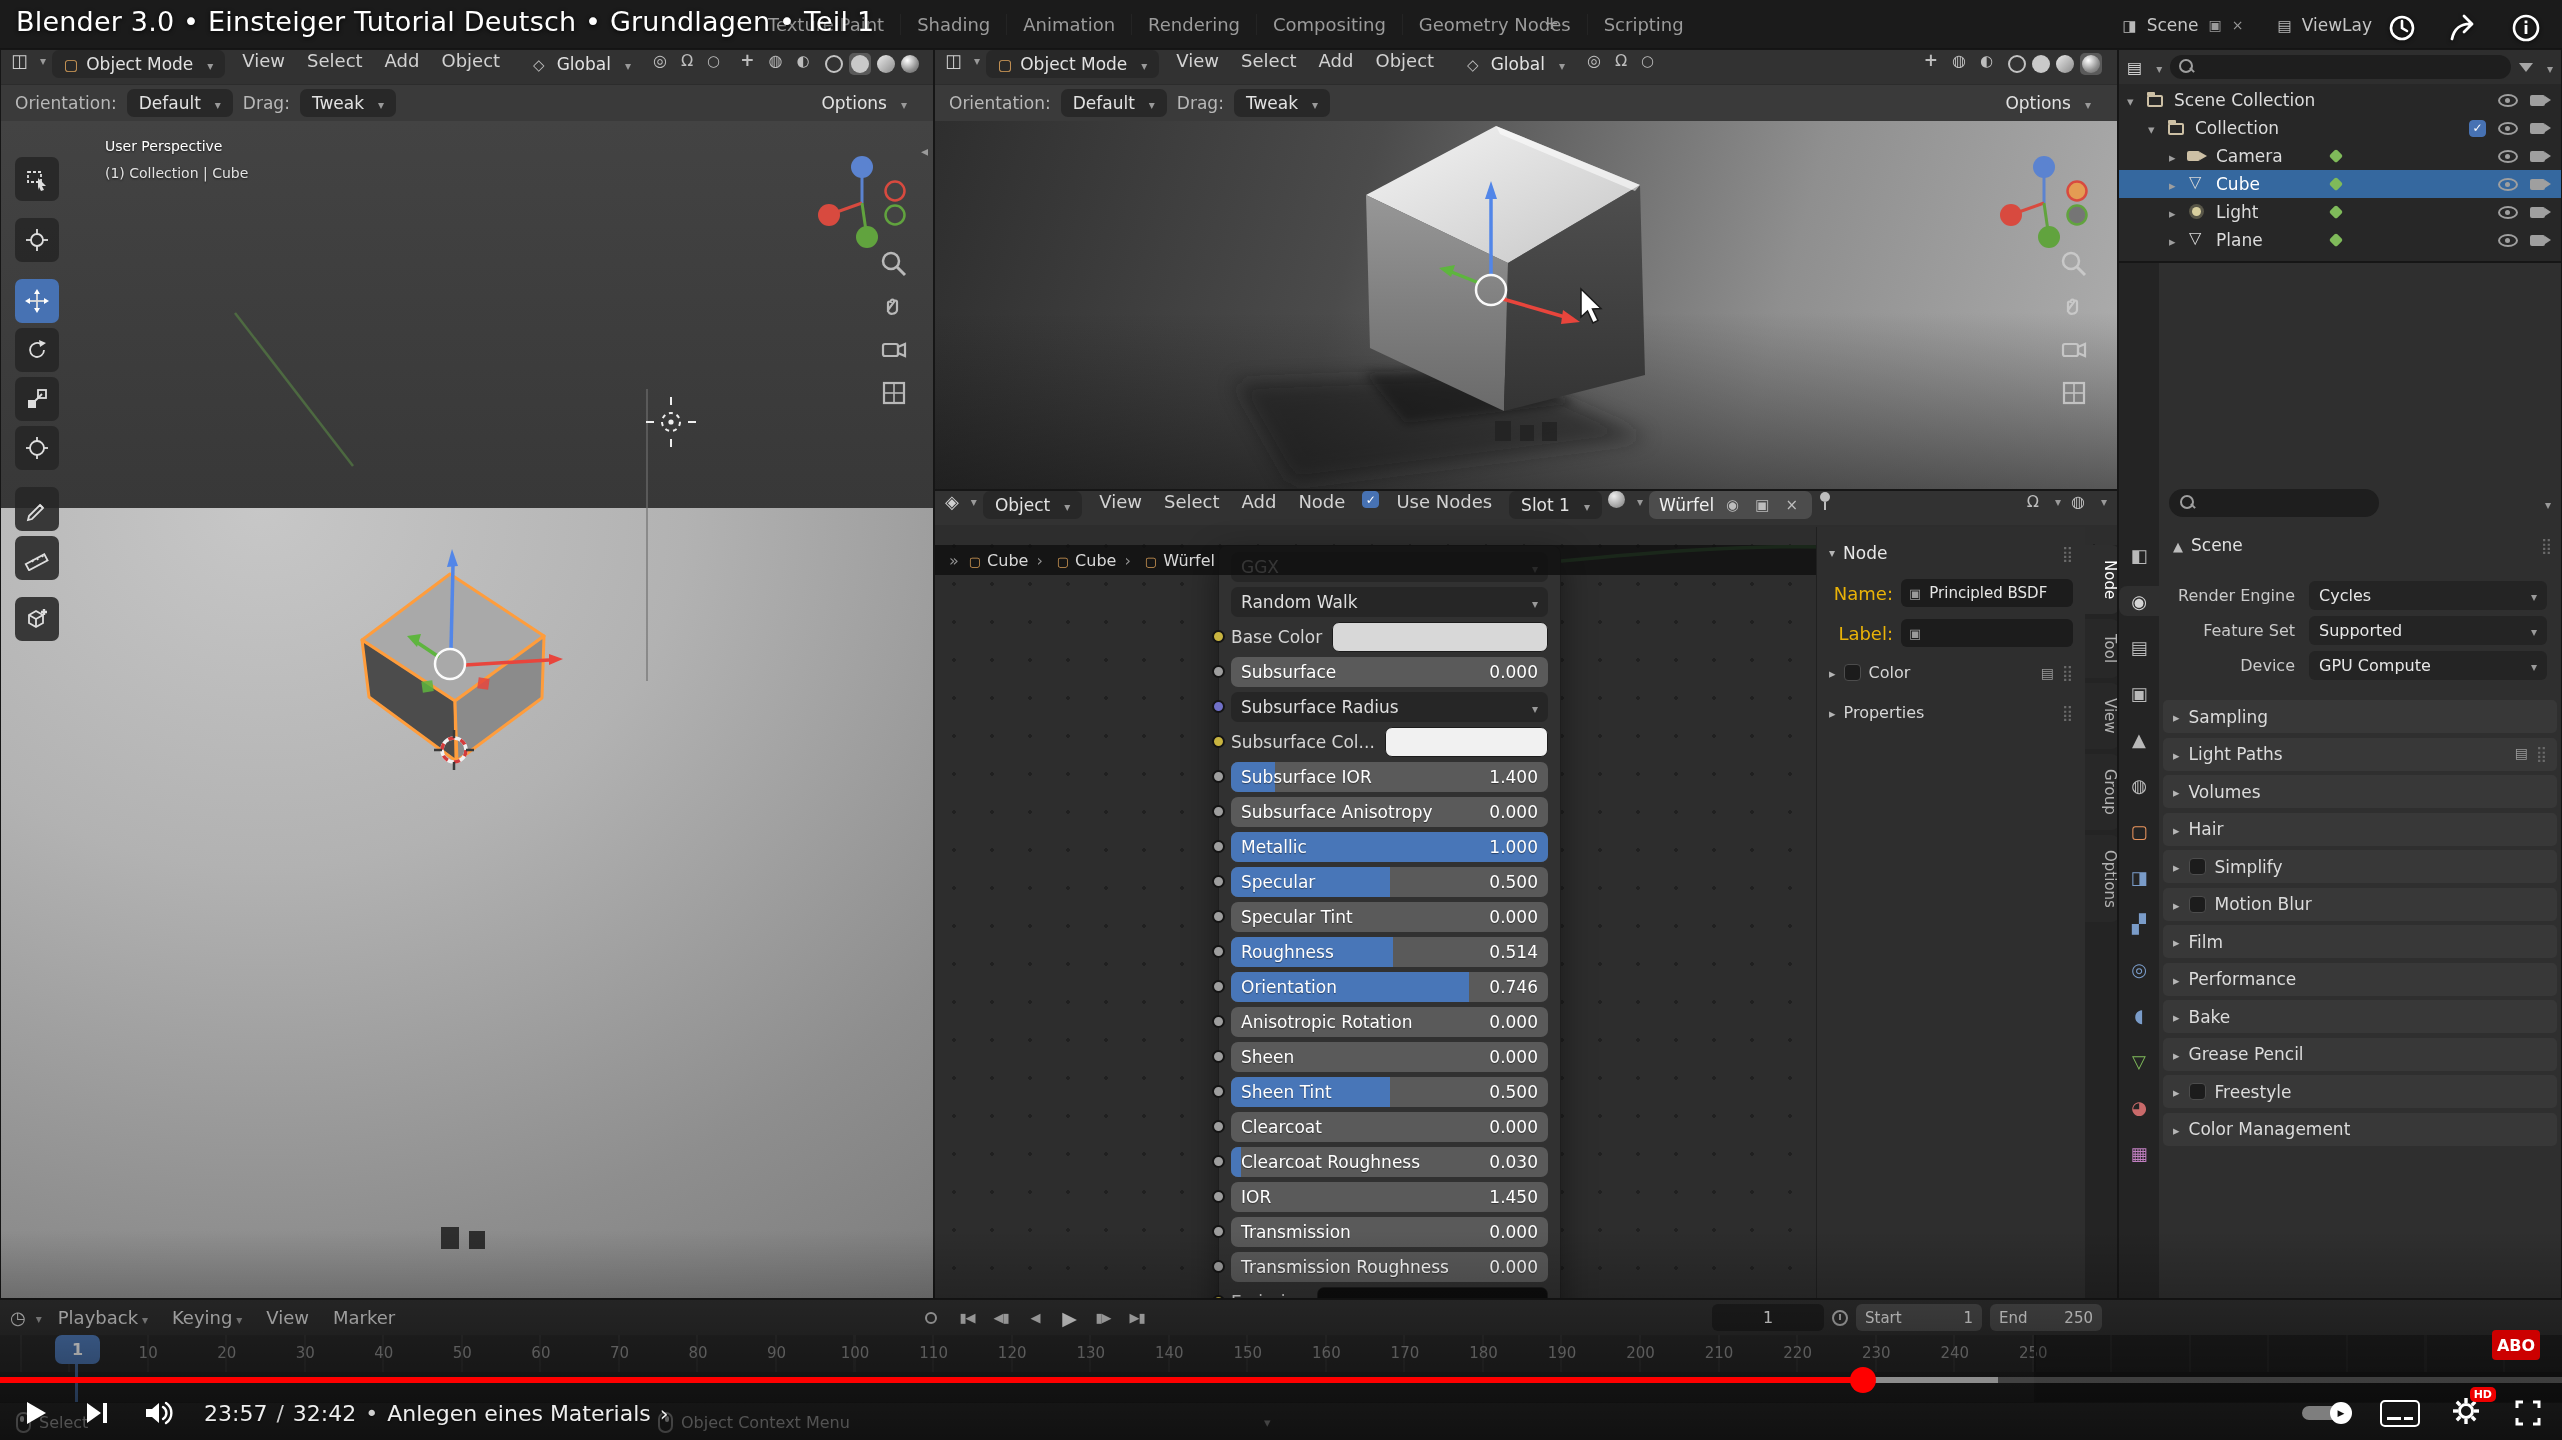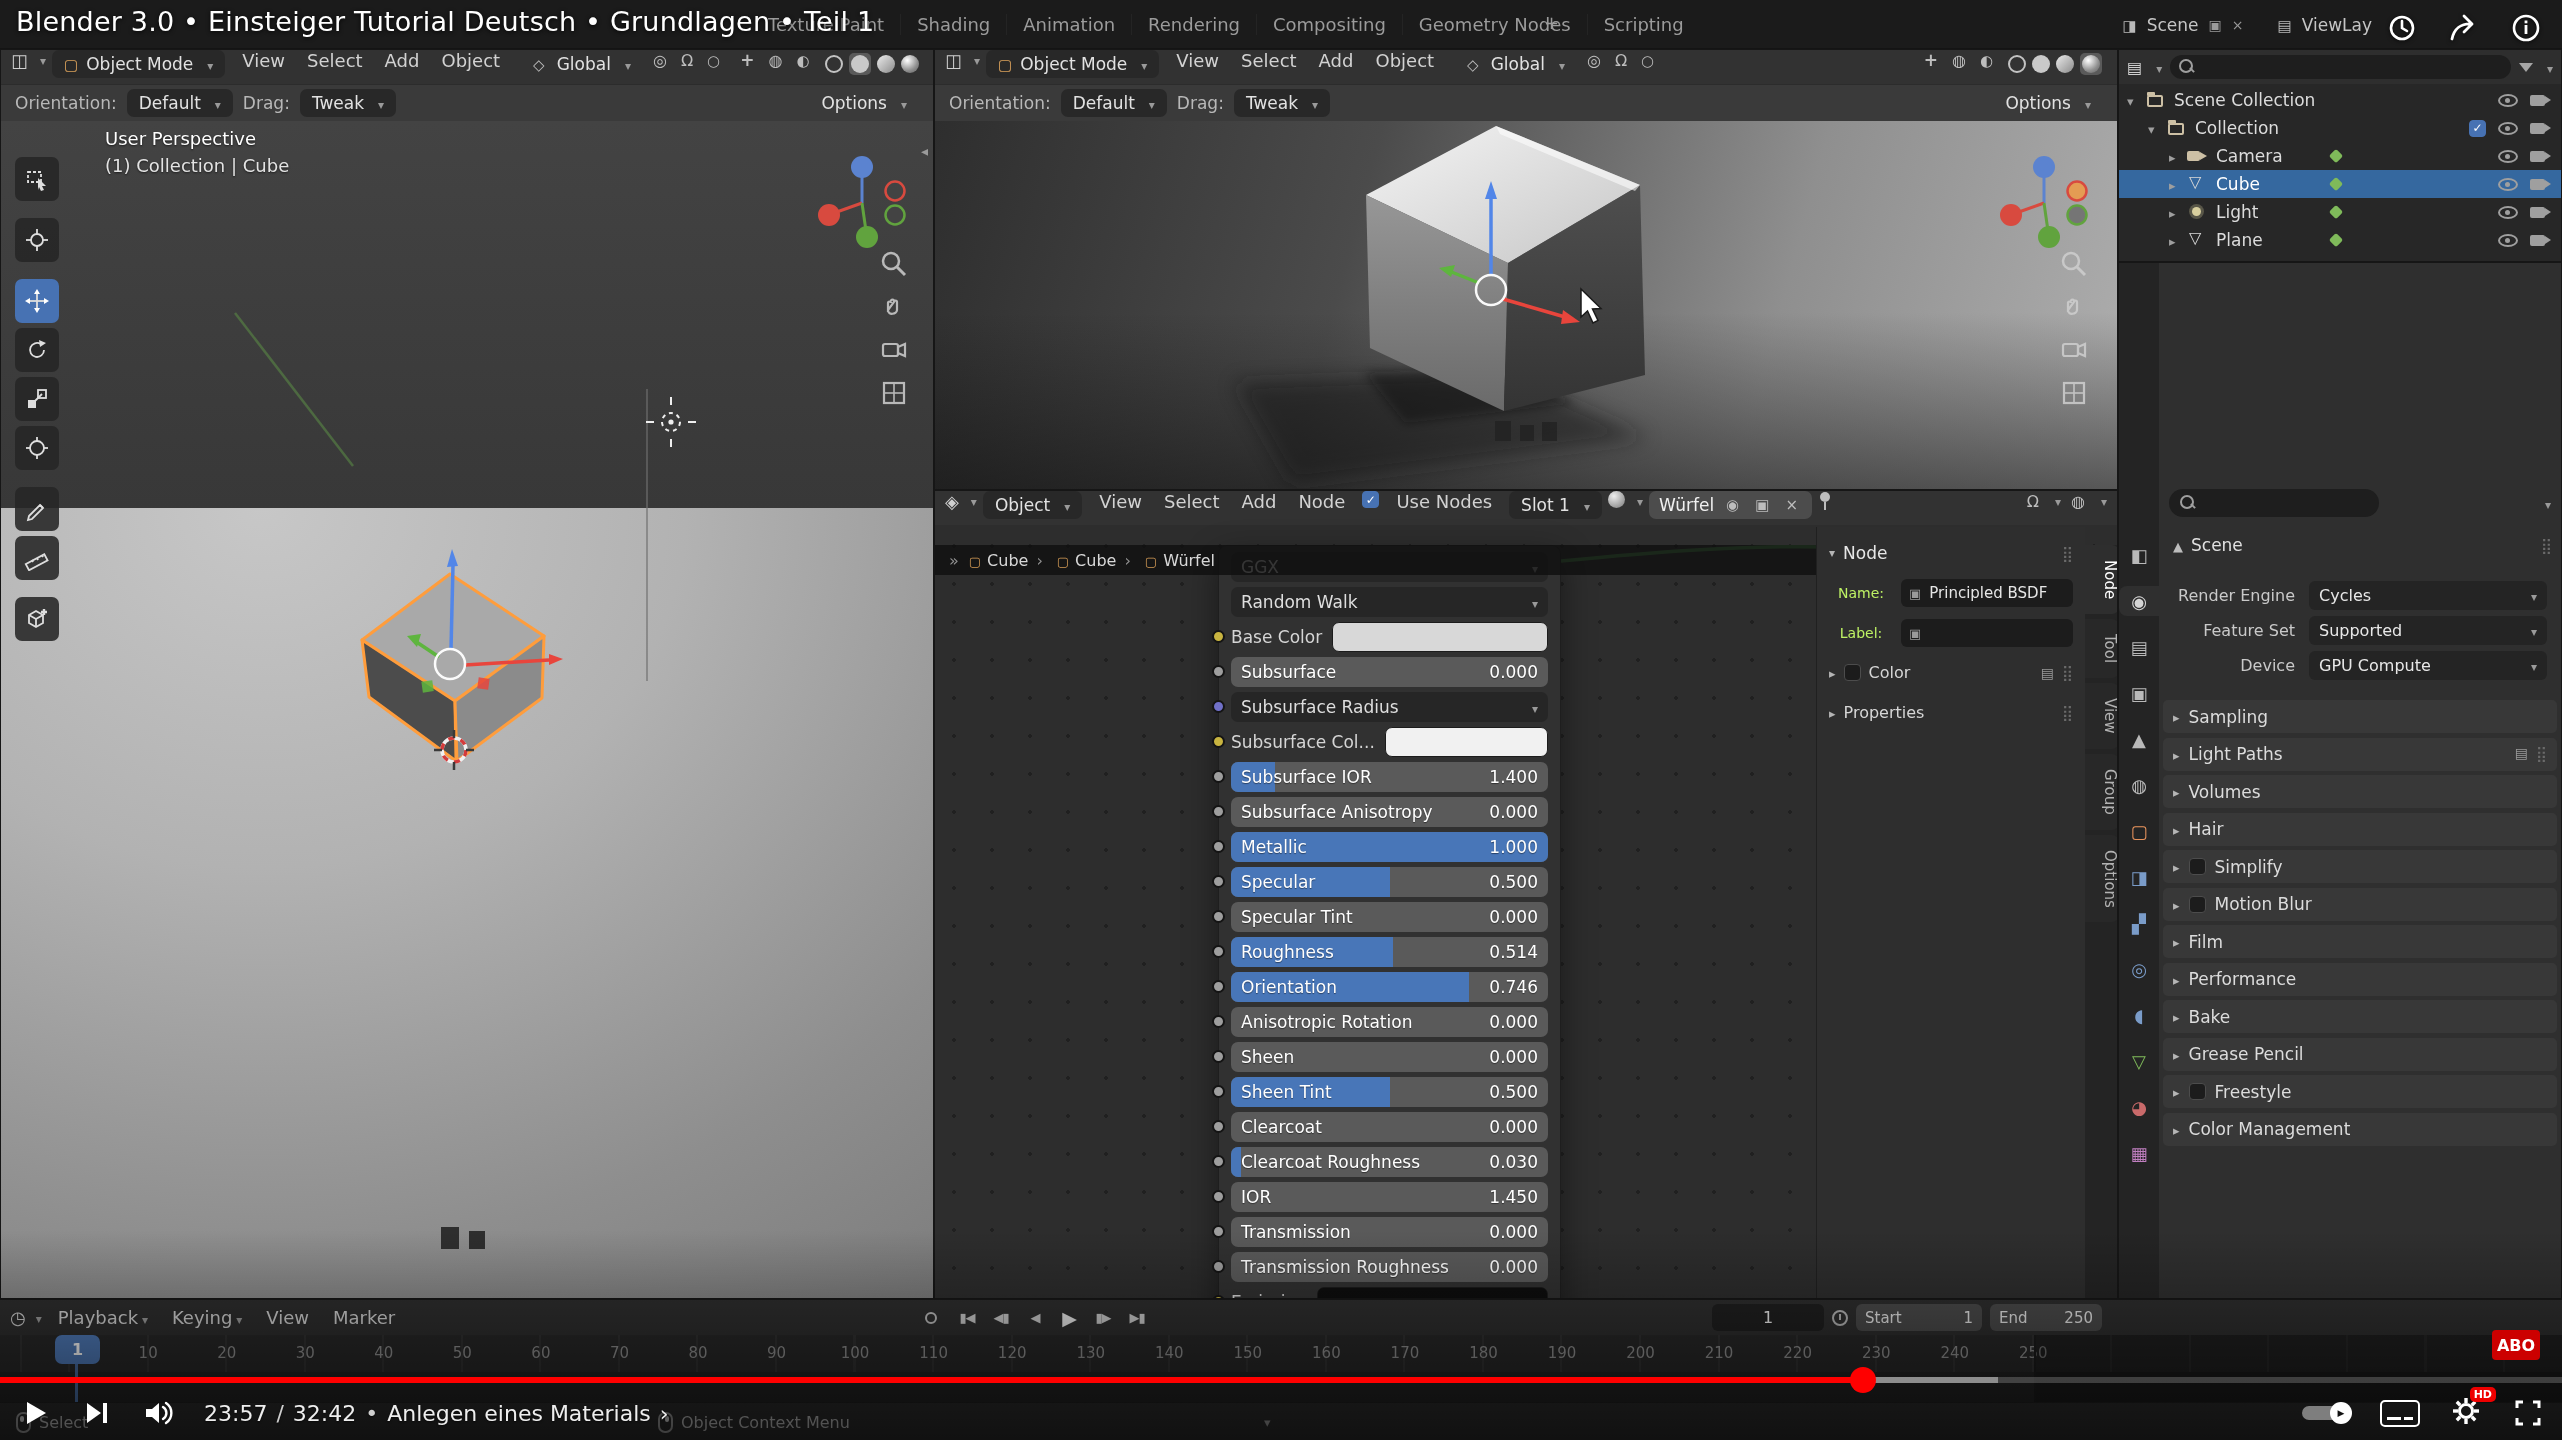--- a/index.html
+++ b/index.html
@@ -41,21 +41,21 @@
   .icon-search::after{content:"";position:absolute;left:11px;top:11px;width:6px;height:2px;background:#9f9f9f;transform:rotate(45deg)}
   .cb{width:17px;height:17px;background:#1c1c1c;border:1px solid #4c4c4c;border-radius:4px;display:inline-flex;align-items:center;justify-content:center;flex:0 0 auto}
   .cb.checked{background:#4772b3;border-color:#4772b3}
   .cb.checked::after{content:"✓";color:#fff;font-size:12px}
   .dots3::after{content:"⣿";color:#6a6a6a;font-size:15px}
   
   #vpL{left:0;top:49px;width:934px;height:1250px;background:#3a3a3a}
   .vpL-canvas{position:absolute;left:0;top:71px;right:0;bottom:0}
   .sky{position:absolute;left:0;top:0;right:0;height:387px;background:linear-gradient(#434343,#383838)}
   .floor{position:absolute;left:0;top:387px;right:0;bottom:0;background:radial-gradient(130% 130% at 28% 0%,#c7c7c7 0%,#b2b2b2 35%,#8e8e8e 72%,#797979 100%)}
-  .vp-overlay-text{position:absolute;left:104px;top:4px;color:#fff;font-size:18px;text-shadow:0 1px 2px rgba(0,0,0,.6);line-height:27px}
+  .vp-overlay-text{position:absolute;left:104px;top:12px;color:#fff;font-size:14px;text-shadow:0 1px 2px rgba(0,0,0,.6);line-height:27px}
   .vp-overlay-text .l2{color:#e3e3e3}
   .toolcol{position:absolute;left:14px;top:36px;display:flex;flex-direction:column}
   .tbtn{width:44px;height:44px;border-radius:7px;background:rgba(38,38,38,.88);display:flex;align-items:center;justify-content:center;margin-bottom:5px}
   .tbtn.active{background:#4772b3}
   .tbtn.grp{margin-top:12px}
   .tbtn svg{stroke:#dedede;fill:none;stroke-width:1.8}
   .navgizmo{position:absolute}
   .sideicons{position:absolute;display:flex;flex-direction:column;gap:9px}
   .sideicons svg{opacity:.85}
   .collapse-arrow{position:absolute;right:5px;top:22px;color:#9a9a9a;font-size:14px}
@@ -94,21 +94,21 @@
   .t-dropdown .ncaret,.t-select .ncaret{display:inline}
   .nlabel-out{display:none;font-size:17px;color:#d5d5d5;white-space:nowrap;padding-right:10px}
   .t-color .nlabel-out{display:inline}
   .t-color .nwidget{background:transparent;padding:0}
   .swatch{display:none}
   .t-color .swatch{display:block;flex:1;height:30px;border-radius:7px;border:1px solid #1c1c1c}
   .npanel{position:absolute;left:881px;top:36px;width:269px;bottom:0;background:#2e2e2e;border-left:1px solid #202020;z-index:4;padding:12px;color:#d6d6d6;font-size:16px}
   .np-hdr{display:flex;align-items:center;gap:8px;height:28px}
   .np-hdr .t{font-size:17px;color:#e6e6e6}
   .np-row{display:flex;align-items:center;gap:8px;margin-top:12px}
-  .np-lbl{width:64px;text-align:center;color:#bef264;font-size:14px;flex:0 0 auto}
+  .np-lbl{width:64px;text-align:right;color:#eab308;font-size:18px;flex:0 0 auto}
   .np-field{flex:1;height:28px;background:#1c1c1c;border-radius:6px;display:flex;align-items:center;gap:8px;padding:0 8px;font-size:15px;color:#e6e6e6}
   .np-field .fic::before{content:"▣";color:#9a9a9a;font-size:13px}
   .np-sec{display:flex;align-items:center;gap:8px;height:30px;margin-top:10px}
   .np-sec .arr::before{content:"▸";color:#b5b5b5;font-size:13px}
   .np-sec .listic::before{content:"▤";color:#9a9a9a;font-size:14px}
   .vtabs{position:absolute;left:1150px;top:54px;width:34px;bottom:0;background:#242424;z-index:4;display:flex;flex-direction:column;gap:5px;padding-top:0}
   .vtab{writing-mode:vertical-rl;padding:15px 0;width:34px;text-align:center;font-size:15px;color:#b2b2b2;background:#282828;border-radius:0 7px 7px 0}
   .vtab.f-active{background:#2e2e2e;color:#fff}
   
   #outliner{left:2118px;top:49px;width:444px;height:213px;background:#272727}

